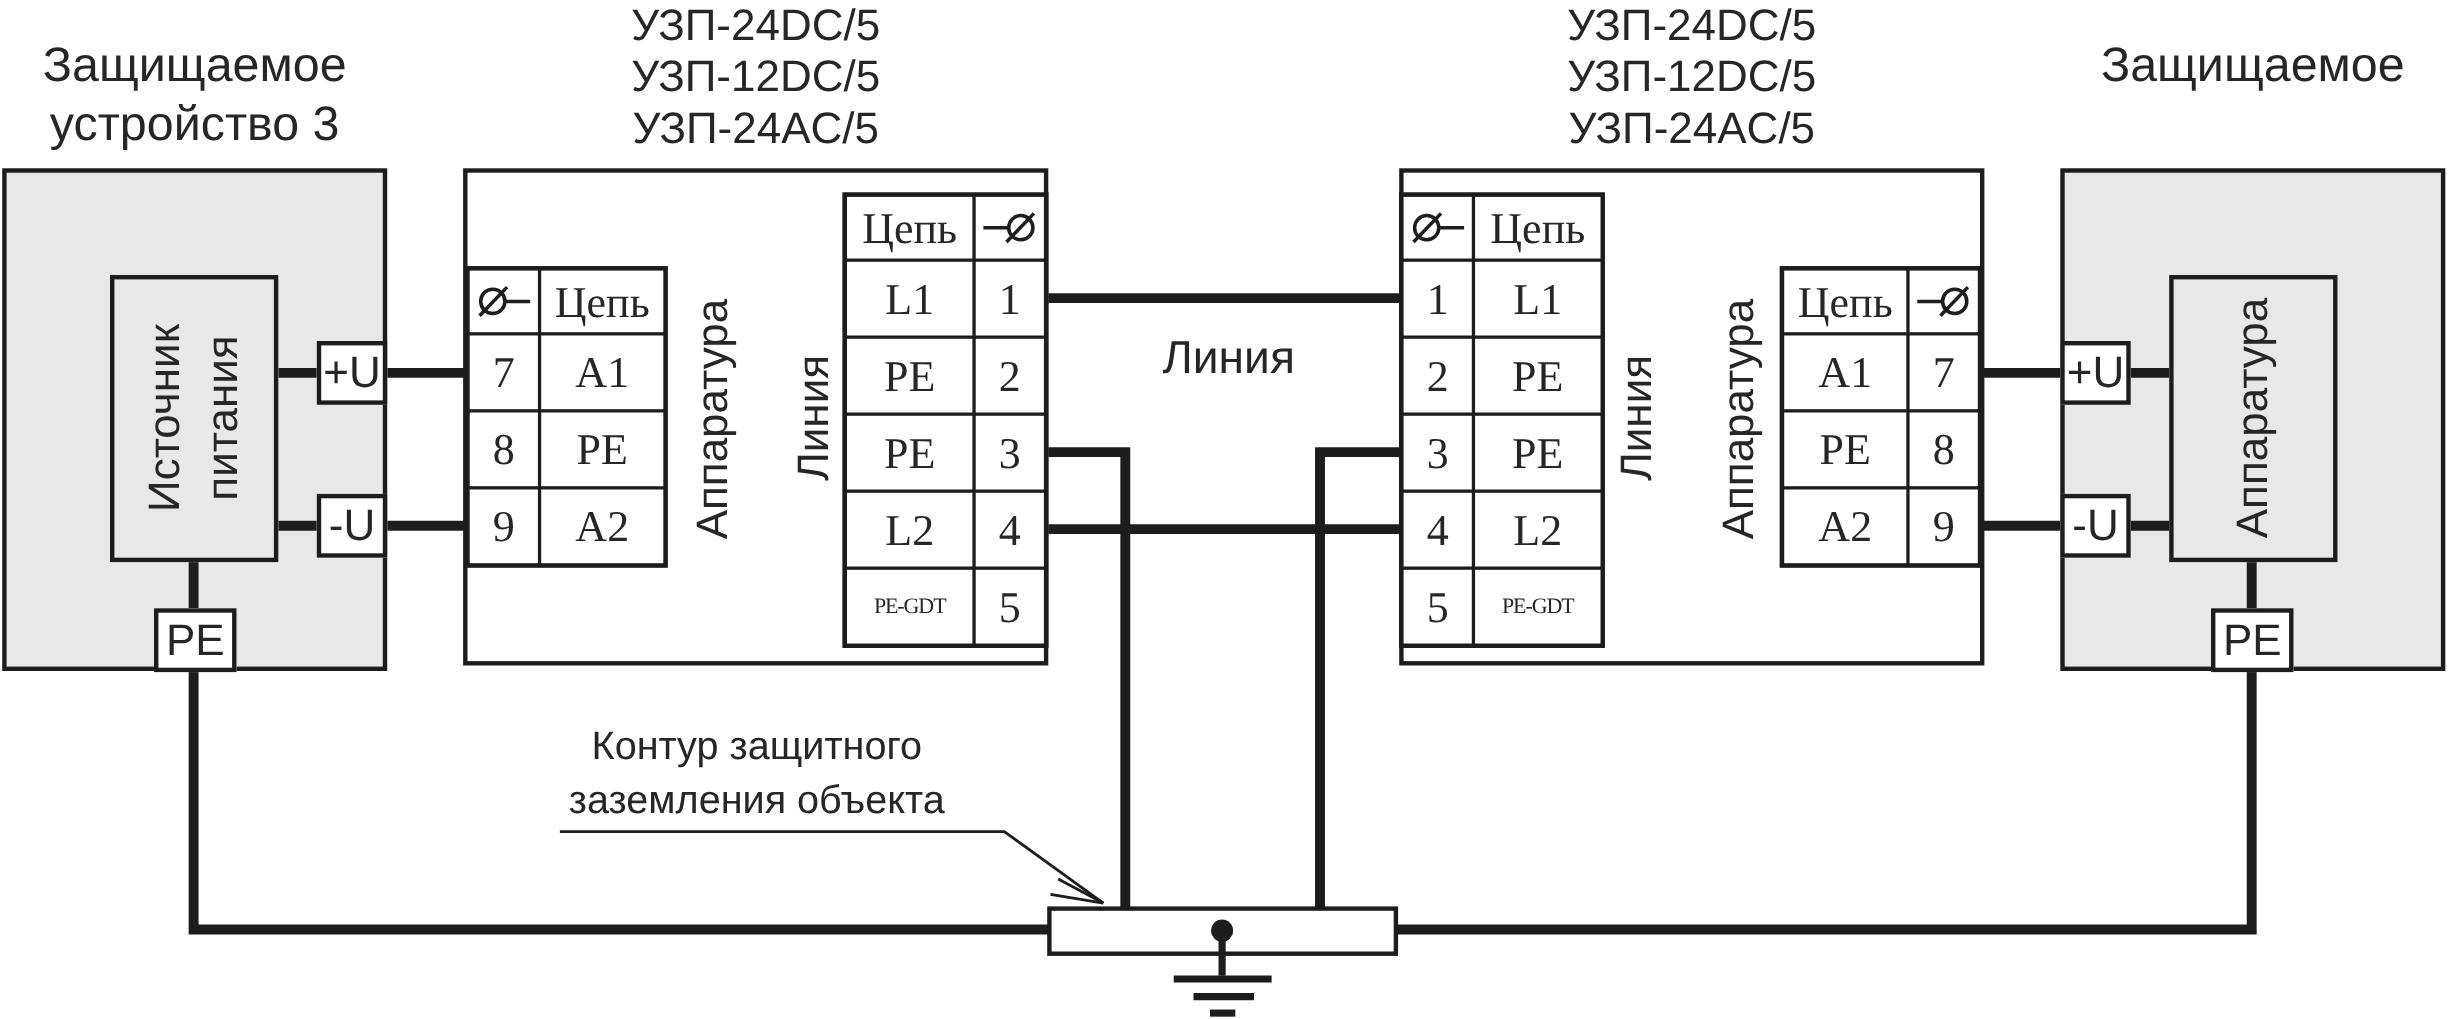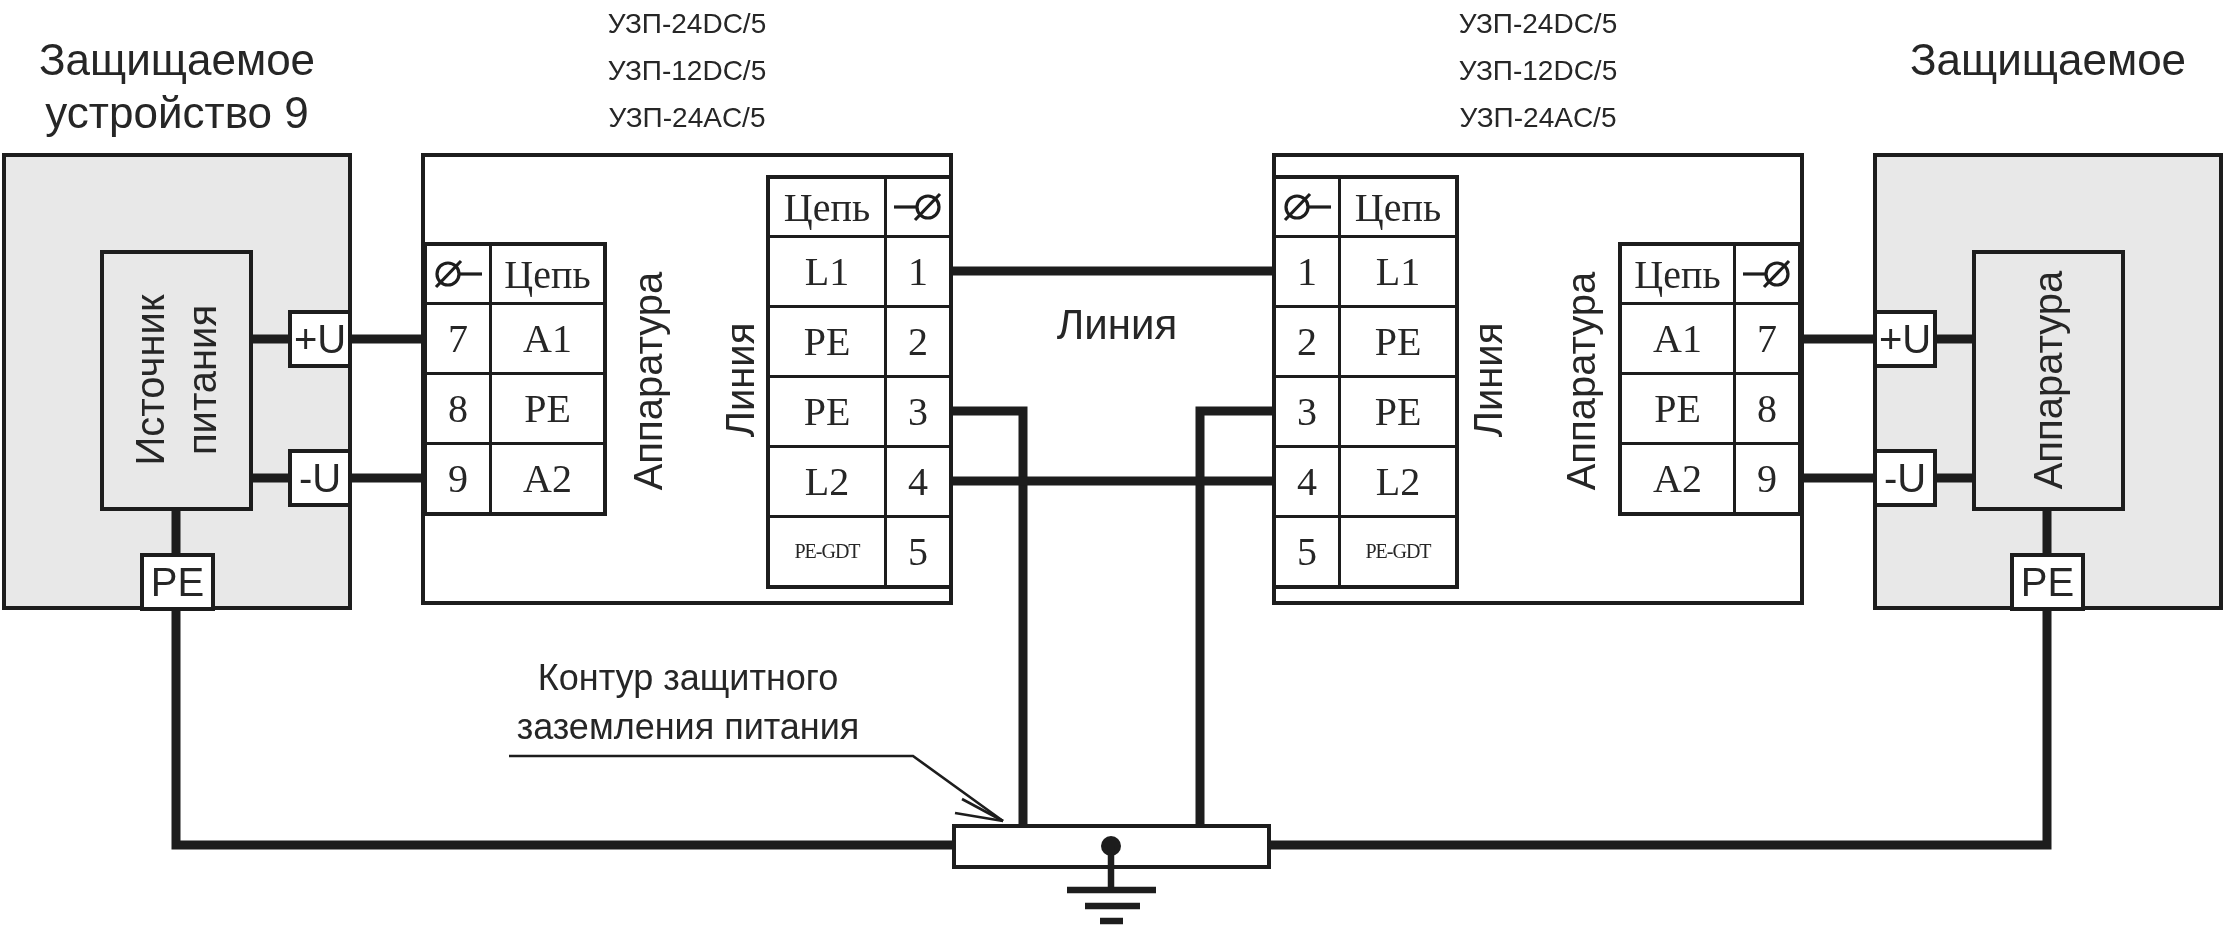--- a/index.html
+++ b/index.html
@@ -24,21 +24,21 @@
           font-size:40px;color:var(--text);overflow:hidden;}
   .tbl .c.condensed{font-size:20px;letter-spacing:-1px;}
   .rot{position:absolute;transform:translate(-50%,-50%) rotate(-90deg);
        white-space:nowrap;font-size:40px;color:var(--text);z-index:10;
        text-align:center;line-height:52px;}
   .app-tbl{grid-template-rows:56px 67px 67px 67px;width:184px;height:274px;}
   .lin-tbl{grid-template-rows:56px 67px 67px 67px 67px 67px;width:187px;height:414px;}
   .cols-sym-name{grid-template-columns:62px 1fr;}
   .cols-name-sym{grid-template-columns:1fr 62px;}
   .title2{font-size:44px;line-height:53px;width:300px;top:33px;}
-  .models{font-size:28px;line-height:47px;width:320px;top:0px;}
+  .models{font-size:40px;line-height:47px;width:320px;top:0px;}
   svg.wires{position:absolute;left:0;top:0;z-index:5;pointer-events:none;}
   .symicon{display:block;}
 </style>
 </head>
 <body>
 
 <div class="box gray" style="left:2px;top:153px;width:350px;height:457px;"></div>
 <div class="box devbox" style="left:421px;top:153px;width:532px;height:452px;"></div>
 <div class="box devbox" style="left:1272px;top:153px;width:532px;height:452px;"></div>
 <div class="box gray" style="left:1873px;top:153px;width:350px;height:457px;"></div>
@@ -72,21 +72,21 @@
   </g>
   <g stroke="#1d1d1d" stroke-width="2.6" fill="none">
     <path d="M509 756 H913 L1003 821"></path>
     <path d="M1003 821 L962 799"></path>
     <path d="M1003 821 L955 813"></path>
   </g>
 </svg>
 
 <div class="lbl title2" style="left:27px;">
   <div>Защищаемое</div>
-  <div>устройство 9</div>
+  <div>устройство 3</div>
 </div>
 <div class="box inner" style="left:100px;top:250px;width:153px;height:261px;"></div>
 <div class="rot" style="left:176px;top:380px;">
   <div>Источник</div>
   <div>питания</div>
 </div>
 <div class="term" style="left:288px;top:310px;width:64px;height:58px;">+U</div>
 <div class="term" style="left:288px;top:449px;width:64px;height:58px;">-U</div>
 <div class="term" style="left:140px;top:553px;width:75px;height:58px;">PE</div>
 
@@ -190,14 +190,14 @@
   <div>Защищаемое</div>
 </div>
 <div class="box inner" style="left:1972px;top:250px;width:153px;height:261px;"></div>
 <div class="rot" style="left:2048px;top:380px;">Аппаратура</div>
 <div class="term" style="left:1873px;top:310px;width:64px;height:58px;">+U</div>
 <div class="term" style="left:1873px;top:449px;width:64px;height:58px;">-U</div>
 <div class="term" style="left:2010px;top:553px;width:75px;height:58px;">PE</div>
 
 <div class="lbl" style="left:438px;top:653px;width:500px;font-size:36px;line-height:49px;">
   <div>Контур защитного</div>
-  <div>заземления питания</div>
+  <div>заземления объекта</div>
 </div>
 
 </body></html>

